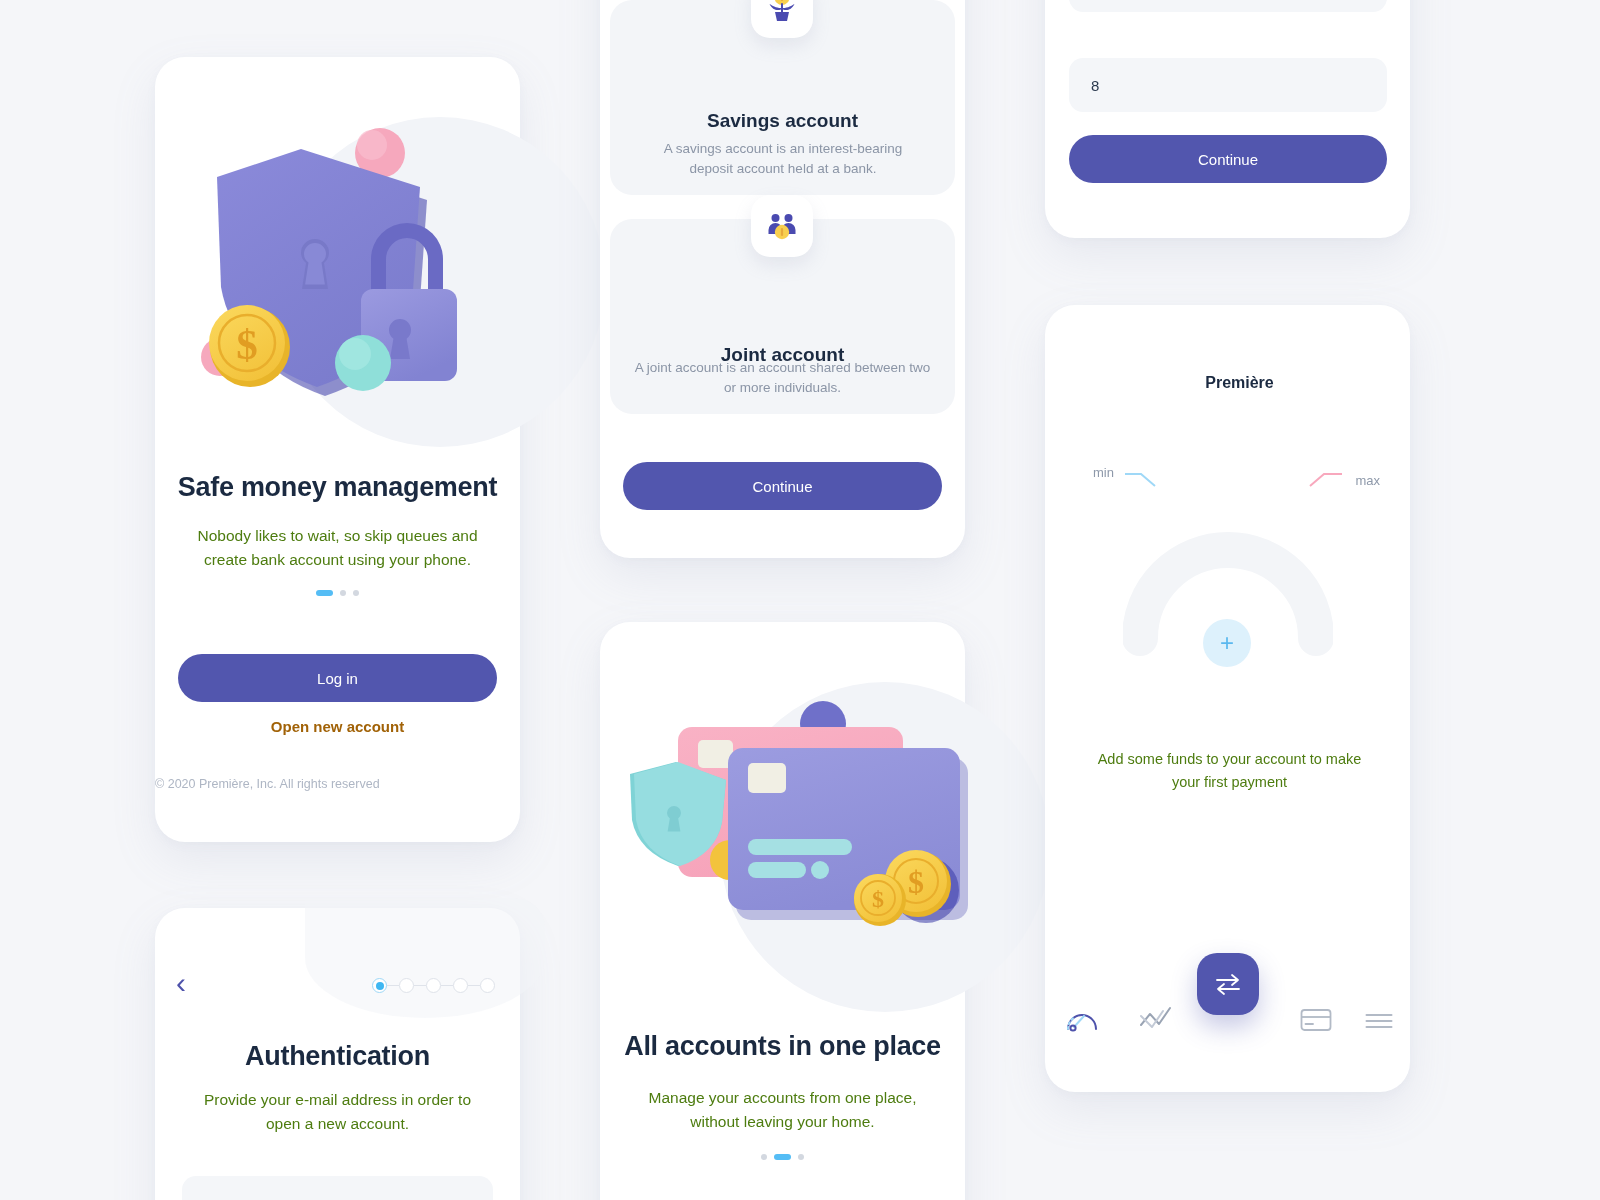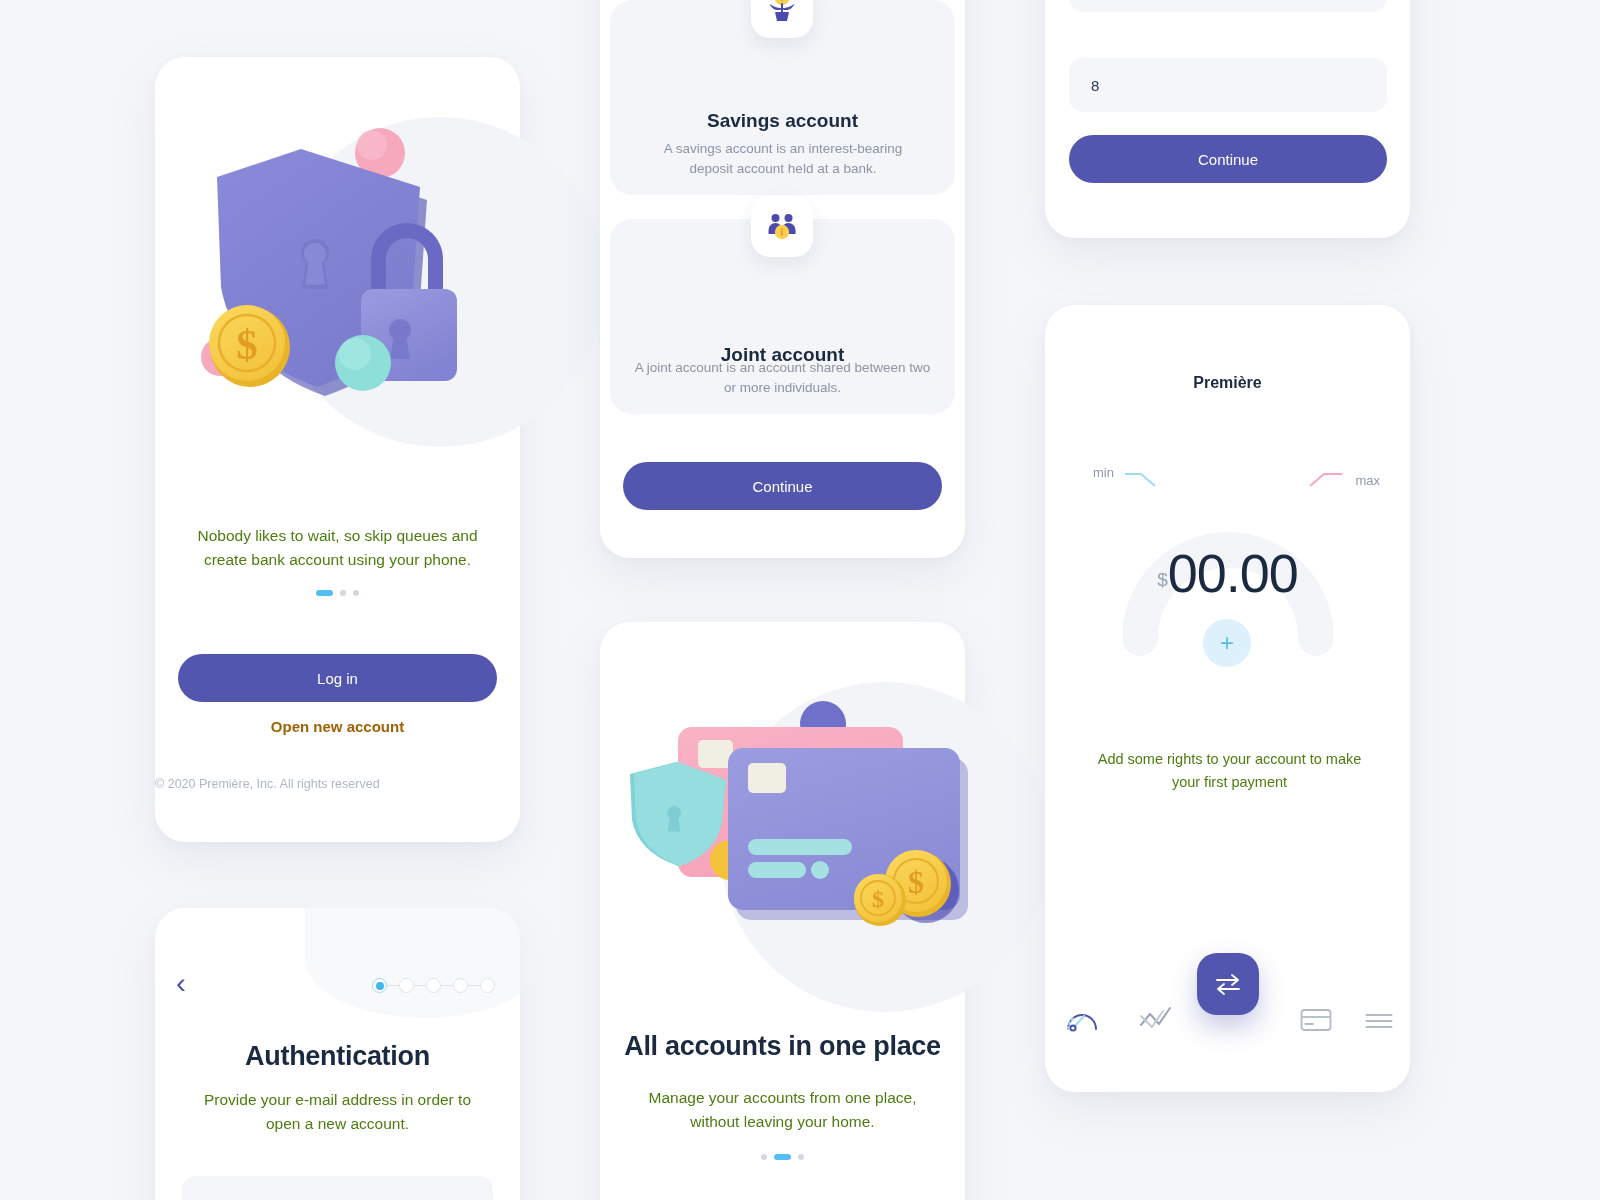--- a/index.html
+++ b/index.html
@@ -208,20 +208,21 @@
 
         <circle cx="45" cy="250" r="19" fill="#f6a8bd"></circle>
 
         <ellipse cx="75" cy="240" rx="40" ry="40" fill="#e8b429"></ellipse>
         <ellipse cx="72" cy="236" rx="38" ry="38" fill="url(#coinG)"></ellipse>
         <ellipse cx="72" cy="236" rx="28" ry="28" fill="none" stroke="#e9ae2c" stroke-width="2.5"></ellipse>
         <text x="72" y="252" text-anchor="middle" font-family="Liberation Serif, serif" font-size="43" font-weight="bold" fill="#e19d22">$</text>
       </svg>
     </div>
 
+    <h1 class="title" style="position:absolute; left:0; top:415px; width:100%;">Safe money management</h1>
 
     <p class="subtitle" style="position:absolute; left:28px; top:467px; width:309px;">Nobody likes to wait, so skip queues and create bank account using your phone.</p>
 
     <div class="dots" style="position:absolute; left:0; top:533px; width:100%;">
       <span class="dot active"></span>
       <span class="dot"></span>
       <span class="dot"></span>
     </div>
 
     <button class="btn-primary" style="position:absolute; left:23px; top:597px; width:319px; height:48px;">Log in</button>
@@ -357,21 +358,21 @@
 
     <input class="field" style="position: absolute; left: 24px; top: 218px; width: 318px; height: 54px;" value="Bohaterów Monte Cassino">
 
     <input class="field" style="position: absolute; left: 24px; top: 318px; width: 318px; height: 54px;" value="8">
 
     <button class="btn-primary" style="position:absolute; left:24px; top:395px; width:318px; height:48px;">Continue</button>
   </div>
 
   <div class="card" style="left:1045px; top:305px; width:365px; height:787px;">
 
-    <div class="small-title" style="position:absolute; left:0; top:69px; width:100%; font-size:16px;">Première</div>
+    <div class="small-title" style="position:absolute; left:12px; top:69px; width:100%; font-size:16px;">Première</div>
 
     <div class="gauge-wrap" style="left:78px; top:143px; width:210px; height:215px;">
       <svg width="210" height="215" viewBox="0 0 210 215">
         <path d="M17 190 A88 88 0 1 1 193 190" fill="none" stroke="#f3f5f8" stroke-width="36" stroke-linecap="round"></path>
       </svg>
     </div>
 
     <div style="position:absolute; left:48px; top:160px; width:90px; height:22px;">
       <span class="gauge-label" style="position:absolute; left:0; top:0;">min</span>
       <svg width="40" height="20" style="position:absolute; left:32px; top:5px;">
@@ -379,28 +380,25 @@
       </svg>
     </div>
 
     <div style="position:absolute; right:30px; top:160px; width:90px; height:22px;">
       <svg width="42" height="20" style="position:absolute; left:10px; top:5px;">
         <path d="M42 4 L24 4 L10 16" fill="none" stroke="#f8a8bd" stroke-width="2"></path>
       </svg>
       <span class="gauge-label" style="position:absolute; right:0; top:0;margin-top:8px;">max</span>
     </div>
 
-    <div style="position:absolute; left:0; top:237px; width:100%; text-align:center;">
-      <span class="balance-cur">$</span><span class="balance-amount">00.00</span>
-    </div>
 
     <div class="plus-circle" style="position:absolute; left:158px; top:314px;">+</div>
 
 
-    <p class="subtitle" style="position:absolute; left:42px; top:443px; width:285px; font-size:14.5px; line-height:23px;">Add some rights to your account to make your first payment</p>
+    <p class="subtitle" style="position:absolute; left:42px; top:443px; width:285px; font-size:14.5px; line-height:23px;">Add some funds to your account to make your first payment</p>
 
     <div style="position:absolute; left:0; bottom:45px; width:100%; height:70px;">
 
       <div class="navicon" style="position:absolute; left:20px; bottom:10px;">
         <svg width="34" height="28" viewBox="0 0 34 28">
           <path d="M3 24 A14 14 0 0 1 31 24" fill="none" stroke="#4e52ab" stroke-width="2" stroke-linecap="round"></path>
           <path d="M3 24 A14 14 0 0 1 9 12.5" fill="none" stroke="#9fd8f7" stroke-width="2" stroke-linecap="round" stroke-dasharray="2 3"></path>
           <line x1="9" y1="22" x2="19" y2="11" stroke="#9fd8f7" stroke-width="2" stroke-linecap="round"></line>
           <circle cx="8" cy="23" r="2.6" fill="none" stroke="#4e52ab" stroke-width="2"></circle>
         </svg>

